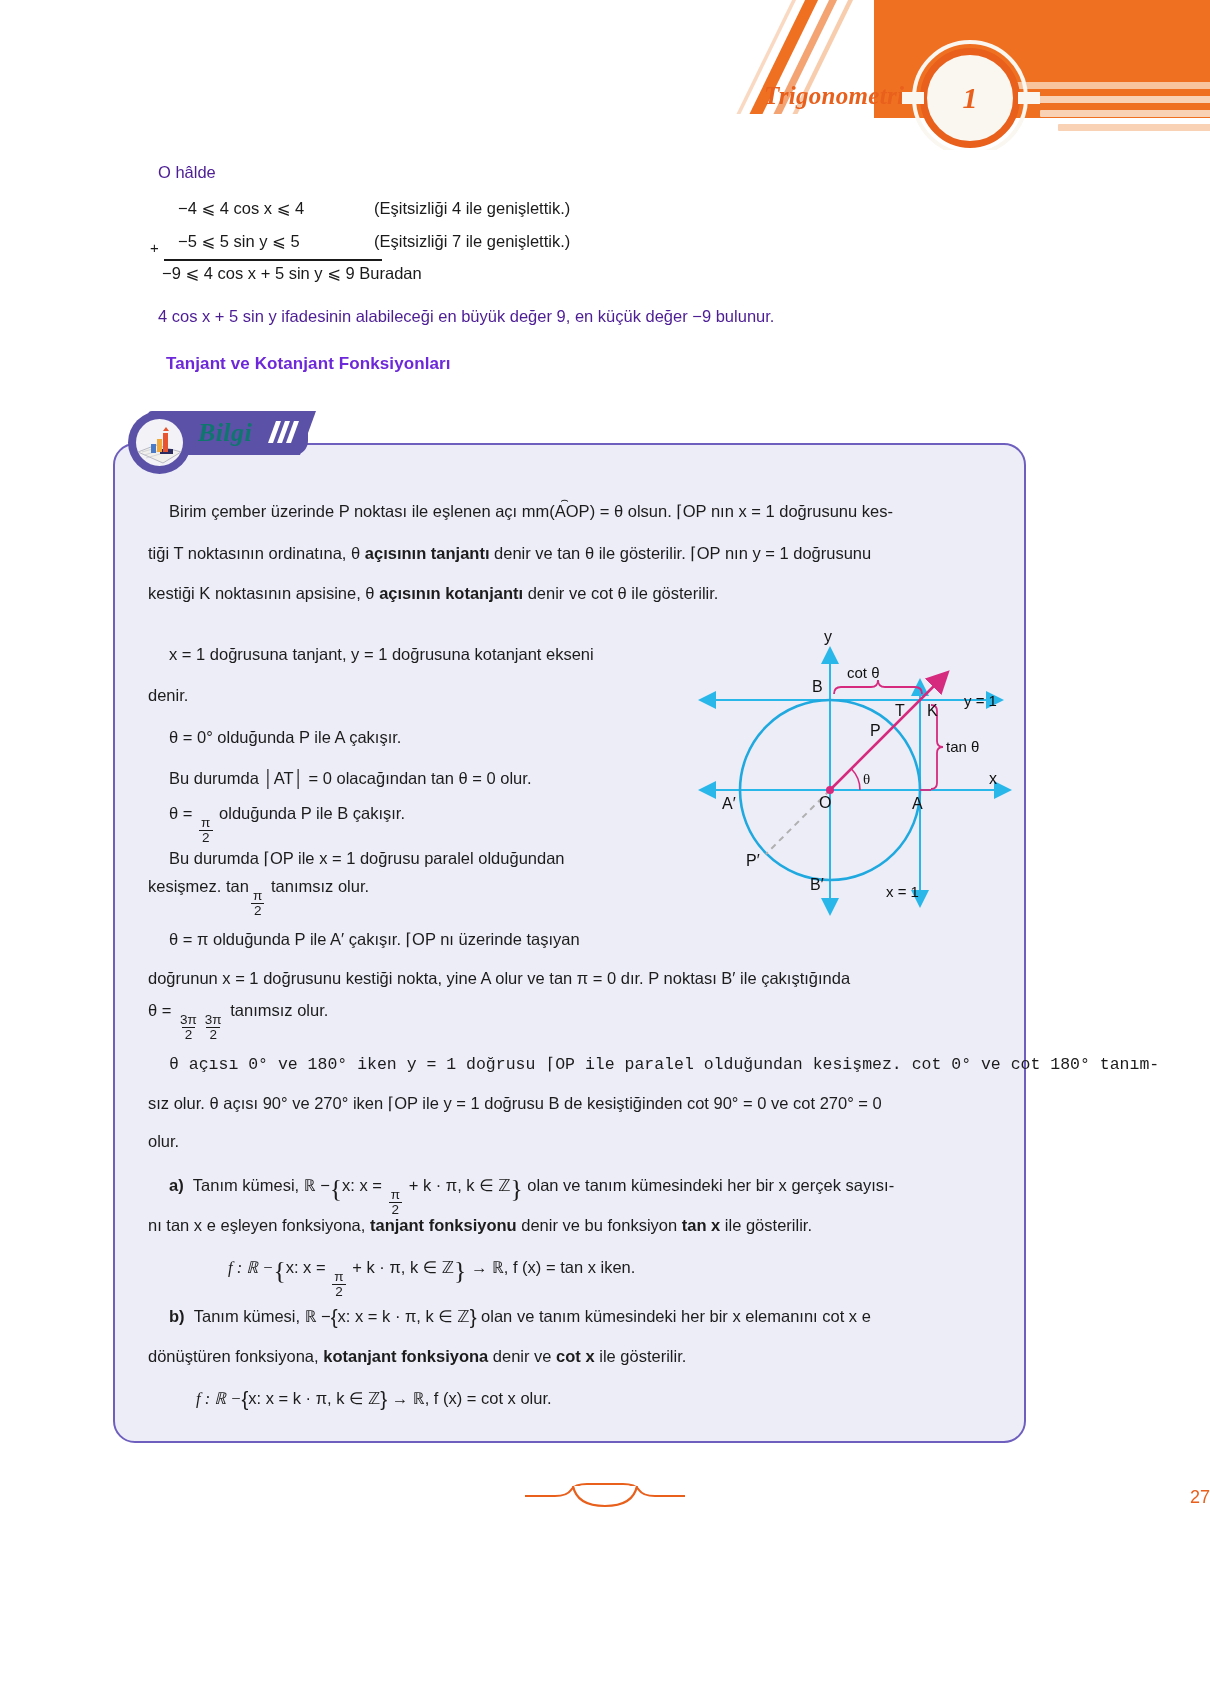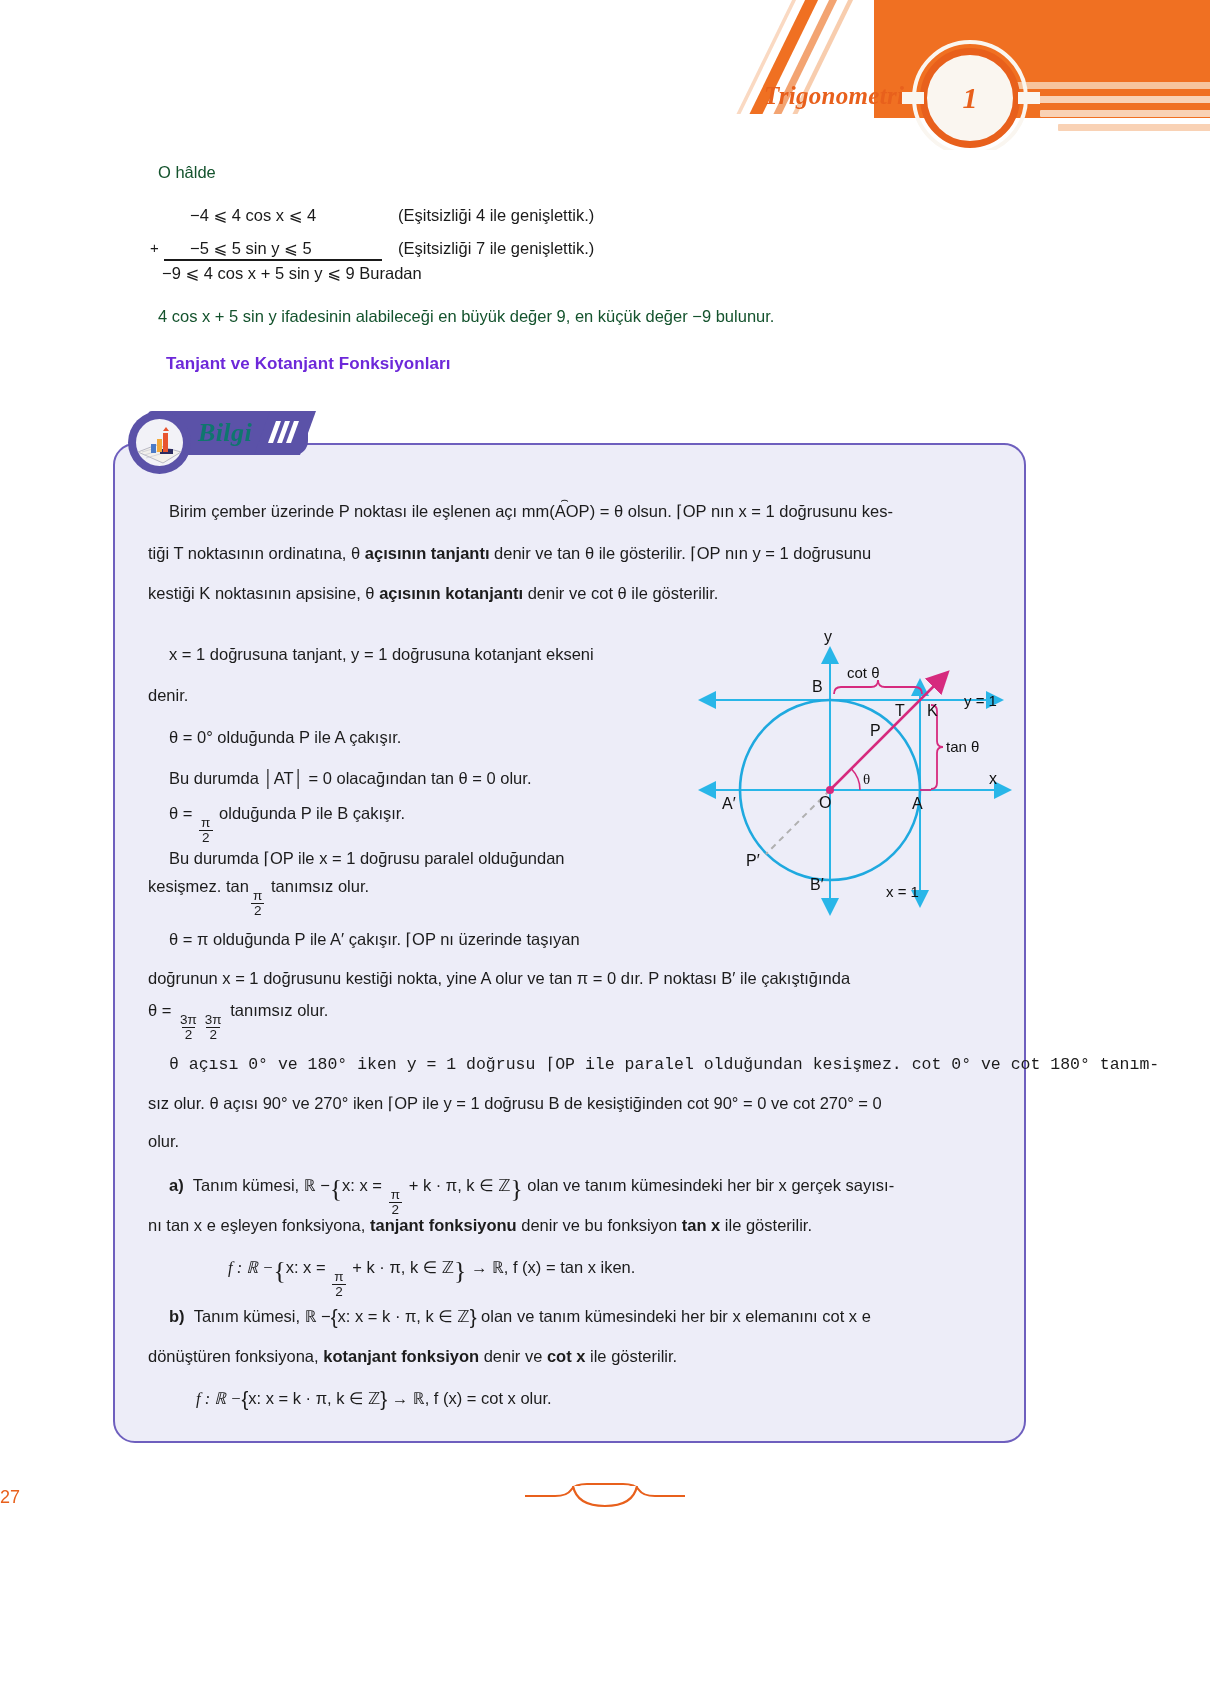--- a/index.html
+++ b/index.html
@@ -96,32 +96,32 @@
   .hdr-notch.right { left: 1018px; }
   .mi { font-family: "Liberation Sans", sans-serif; }
   b, .bold { font-weight: bold; }
 
   .content { position: absolute; top: 0; left: 0; width: 1210px; }
 
   .para {
     position: absolute;
     font-size: 16.5px;
     line-height: 1.95;
-    color: #14532d;
+    color: #4c1d95;
   }
 
   
   #o-halde { top: 156px; left: 158px; font-size: 16.5px; }
 
   .ineq-wrap {
     position: absolute;
     top: 192px; left: 150px;
     font-size: 16.5px;
   }
-  .ineq-row { display: flex; align-items: flex-end; height: 33px; gap: 12px; }
+  .ineq-row { display: flex; align-items: center; height: 33px; }
   .ineq-plus {
     width: 16px; text-align: left;
     font-size: 15px;
     align-self: flex-end;
     padding-bottom: 2px;
   }
   .ineq-lhs { width: 200px; padding-left: 12px; white-space: nowrap; }
   .ineq-note { white-space: nowrap; padding-left: 8px; }
   .ineq-line {
     border-top: 2px solid #1a1a1a;
@@ -241,21 +241,21 @@
   
   .footer-num {
     position: absolute;
     top: 1480px; left: 0; width: 1210px;
     text-align: center;
   }
   .footer-num svg { display: block; margin: 0 auto; }
   .footer-txt {
     position: absolute;
     top: 1487px; left: 0; width: 1210px;
-    text-align: left;
+    text-align: right;
     font-size: 18px;
     color: #E8601C;
     font-family: "Liberation Sans", sans-serif;
   }
 </style>
 </head>
 <body>
 
 <div class="header">
   <div class="hdr-block"></div>
@@ -388,21 +388,21 @@
   <i style="font-family:'Liberation Serif',serif;">f : ℝ −</i><span class="bigbrace">{</span><span>x: x = </span><span class="frac">
       <span class="num">π</span>
       <span class="den">2</span>
     </span><span> + k · π, k ∈ ℤ</span><span class="bigbrace">}</span><span> → ℝ,  f (x) = tan x iken.</span>
 </div>
 
 <div class="boxtext" style="top:1307px; left:169px;">
   <b>b)</b>&nbsp;&nbsp;<span>Tanım kümesi, ℝ −</span><span class="lbr">{</span><span>x: x = k · π, k ∈ ℤ</span><span class="lbr">}</span><span> olan ve tanım kümesindeki her bir x elemanını cot x e</span>
 </div>
 <div class="boxtext" style="top:1348px; left:148px;">
-  <span>dönüştüren fonksiyona, </span><b>kotanjant fonksiyon</b><span> denir ve </span><b>cot x</b><span> ile gösterilir.</span>
+  <span>dönüştüren fonksiyona, </span><b>kotanjant fonksiyona</b><span> denir ve </span><b>cot x</b><span> ile gösterilir.</span>
 </div>
 
 <div class="boxtext" style="top:1389px; left:196px;">
   <i style="font-family:'Liberation Serif',serif;">f : ℝ −</i><span class="lbr">{</span><span>x: x = k · π, k ∈ ℤ</span><span class="lbr">}</span><span> → ℝ,  f (x) = cot x olur.</span>
 </div>
 
 <div class="diagram">
   <svg width="340" height="310" viewBox="0 0 340 310">
     <defs>
       <marker id="cyanArrow" markerWidth="9" markerHeight="9" refX="7" refY="4.5" orient="auto">

